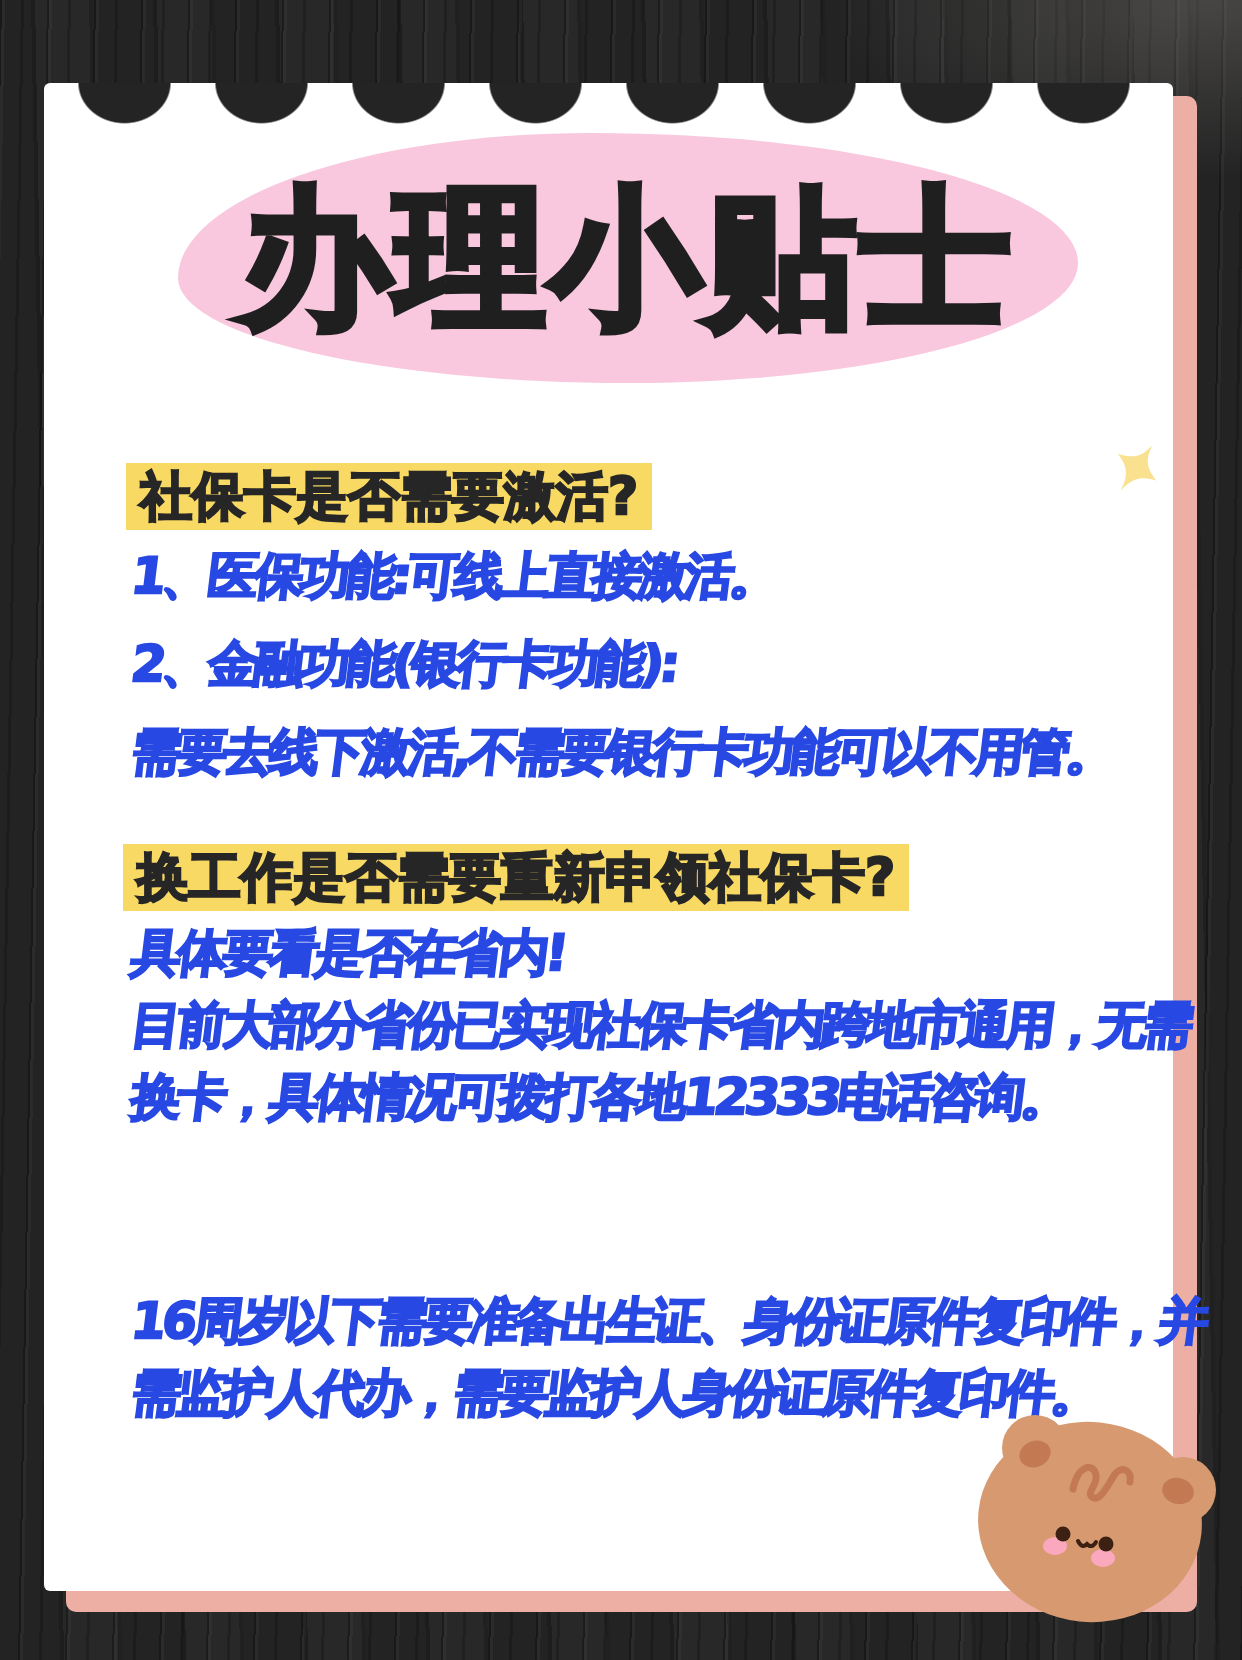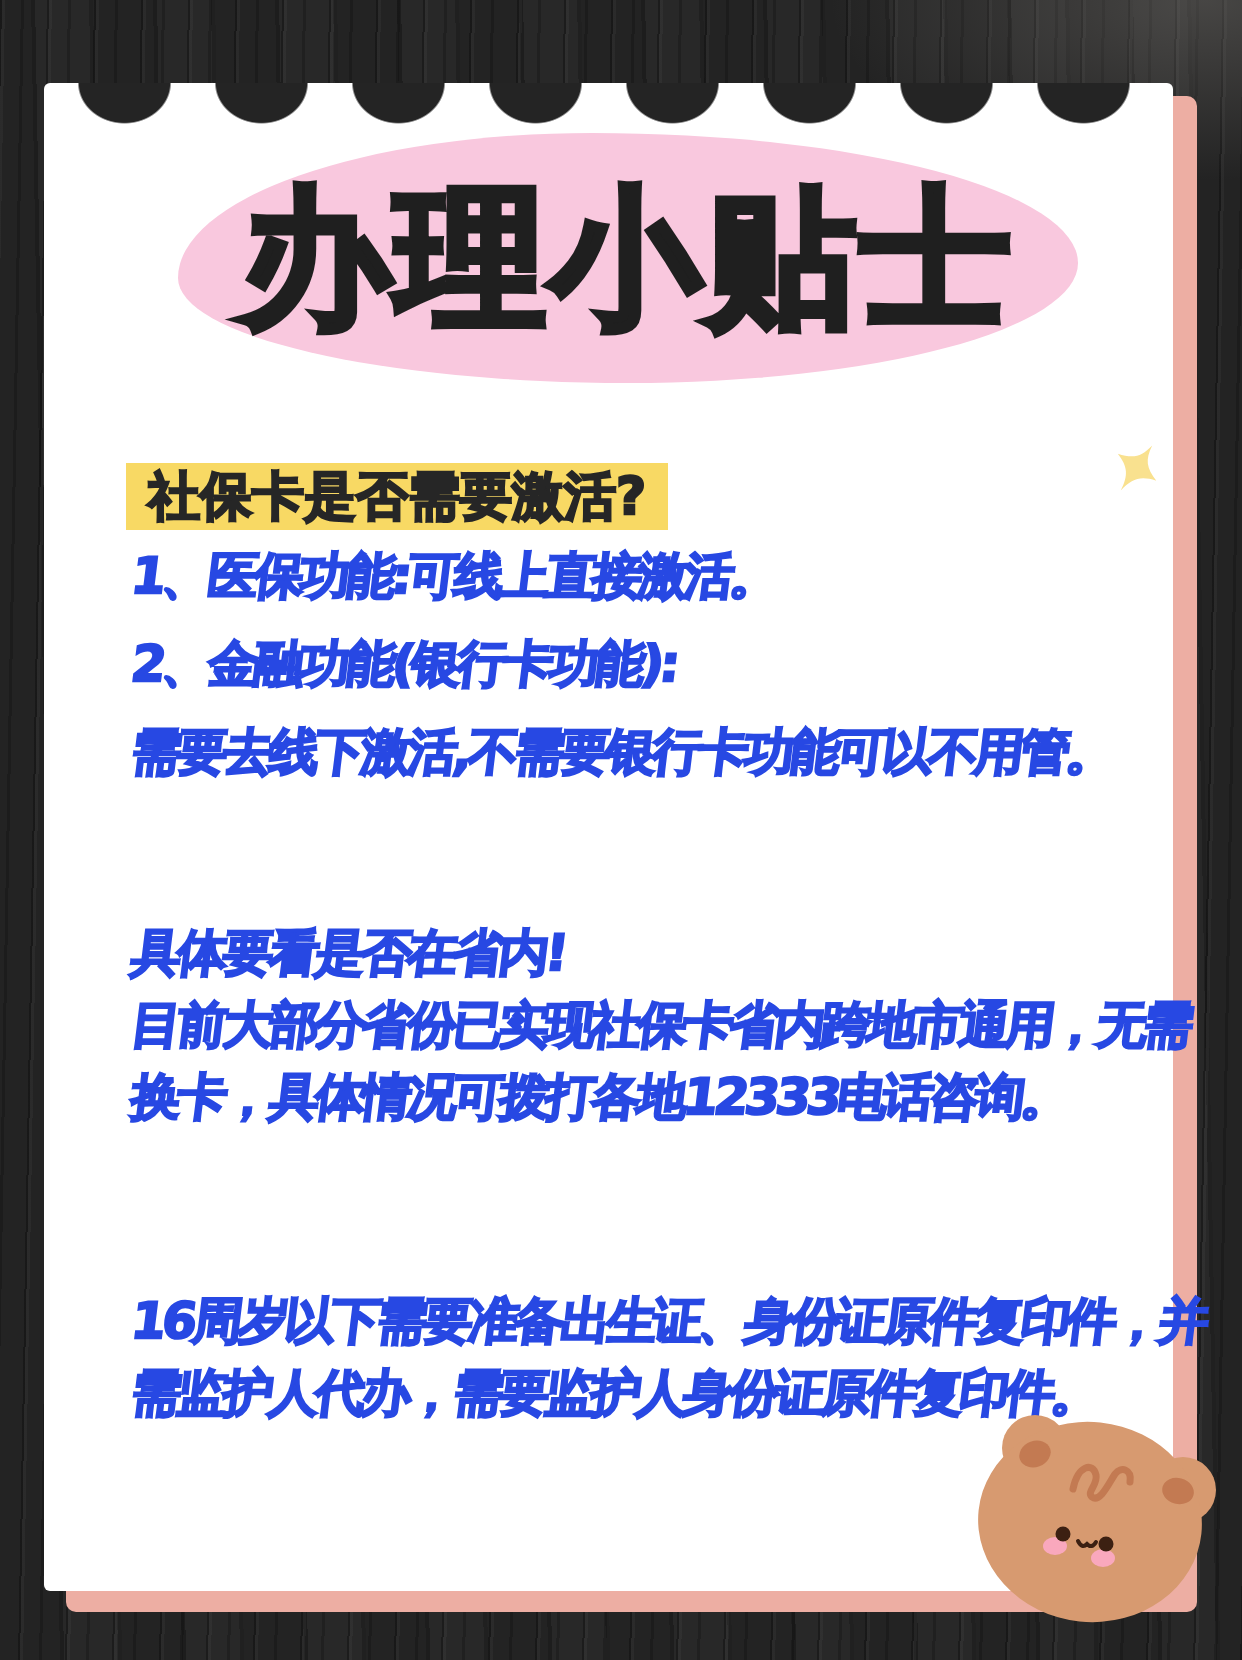--- a/index.html
+++ b/index.html
@@ -41,21 +41,21 @@
     display:flex;align-items:center;justify-content:center;
   }
   .title{
     font-size:150px;font-weight:900;color:#1f1f1f;letter-spacing:5px;
     -webkit-text-stroke:7px #1f1f1f;line-height:1;white-space:nowrap;
   }
   
   .heading{
     position:absolute;display:inline-block;background:#F8D964;
     font-size:52px;font-weight:900;color:#262626;-webkit-text-stroke:2.5px #262626;
-    line-height:67px;padding:0 22px;white-space:nowrap;
+    line-height:67px;padding:0 14px;white-space:nowrap;
   }
   .h1{left:126px;top:463px;}
   .h2{left:123px;top:844px;}
   .h3{left:125px;top:1199px;}
   
   .blue{
     position:absolute;left:128px;
     font-size:50px;font-weight:900;color:#2748E3;-webkit-text-stroke:2.3px #2748E3;
     letter-spacing:-4px;line-height:1.15;white-space:nowrap;
     transform:skewX(-7deg);transform-origin:0 100%;
@@ -85,20 +85,21 @@
     <svg width="47" height="56" viewBox="0 0 24 28" xmlns="http://www.w3.org/2000/svg">
       <path d="M12 0 C13.2 8, 16 11, 24 13.5 C16 16, 13.2 19.5, 12 28 C10.8 19.5, 8 16, 0 13.5 C8 11, 10.8 8, 12 0 Z" fill="#F9E18F"></path>
     </svg>
   </div>
 
   <div class="heading h1">社保卡是否需要激活?</div>
   <div class="blue s1a">1、医保功能:可线上直接激活。</div>
   <div class="blue s1b">2、金融功能(银行卡功能):</div>
   <div class="blue s1c">需要去线下激活,不需要银行卡功能可以不用管。</div>
 
+  <div class="heading h2">换工作是否需要重新申领社保卡?</div>
   <div class="blue s2a">具体要看是否在省内!</div>
   <div class="blue s2b">目前大部分省份已实现社保卡省内跨地市通用，无需</div>
   <div class="blue s2c">换卡，具体情况可拨打各地12333电话咨询。</div>
 
   <div class="blue s3a">16周岁以下需要准备出生证、身份证原件复印件，并</div>
   <div class="blue s3b">需监护人代办，需要监护人身份证原件复印件。</div>
 
   <div class="bear">
     <svg width="260" height="230" viewBox="0 0 260 230" xmlns="http://www.w3.org/2000/svg">
       <circle cx="70" cy="43" r="33" fill="#D79A70"></circle>

